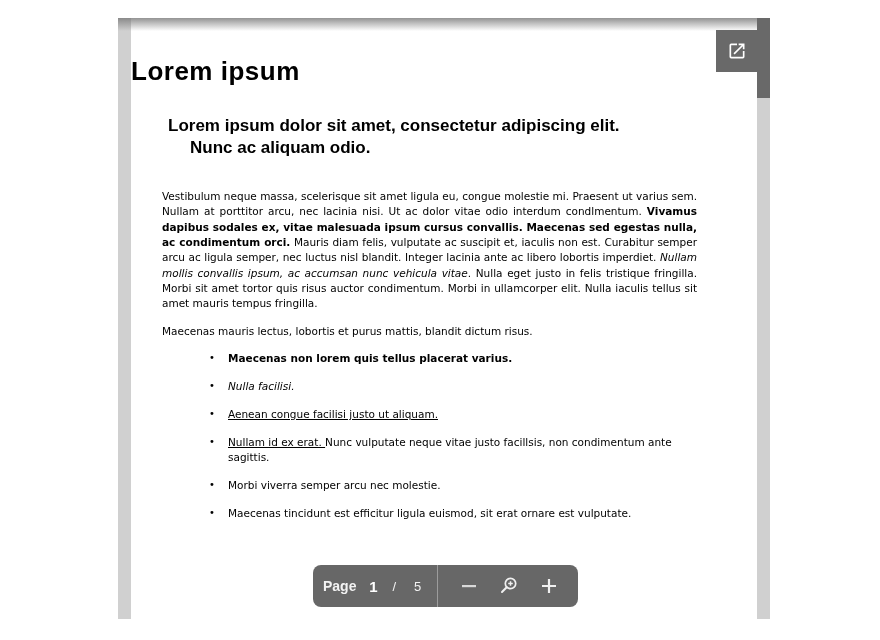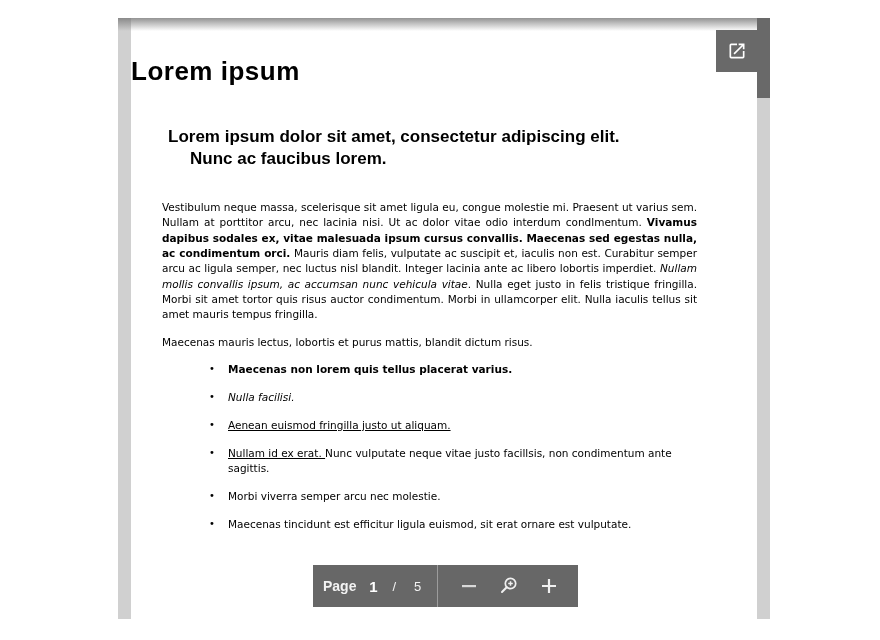--- a/index.html
+++ b/index.html
@@ -12,21 +12,21 @@
   .page{position:absolute;left:13px;top:0;width:626px;height:601px;
         background:#fff;overflow:hidden;}
   .top-shade{position:absolute;left:0;top:0;width:639px;height:13px;
              background:linear-gradient(180deg,rgba(120,120,120,0.8),rgba(255,255,255,0));
              pointer-events:none;}
 
   
   .doc-title{margin:0;padding-top:40px;text-align:left;
              font-family:"Liberation Sans",sans-serif;font-weight:bold;
              font-size:26px;line-height:27px;letter-spacing:.5px;}
-  .doc-heading{margin:41px 37px 0 37px;font-family:"Liberation Sans",sans-serif;
+  .doc-heading{margin:30px 37px 0 37px;font-family:"Liberation Sans",sans-serif;
                font-weight:bold;font-size:17px;line-height:22px;}
   .h-line2{padding-left:22px;}
   .body-text{margin:0 60px 12px 31px;font-size:10.5px;line-height:15.33px;
              text-align:justify;}
   .p1{margin-top:30px;}
   .seg-bold{font-weight:bold;}
   .seg-italic{font-style:italic;}
   .seg-underline{text-decoration:underline;}
   ul.bullets{list-style:none;margin:0 60px 0 59px;padding:0;
              font-size:10.5px;line-height:15.33px;}
@@ -38,21 +38,21 @@
   .open-btn{position:absolute;top:12px;right:13px;width:41px;height:42px;
             background:#696969;border:none;padding:0;cursor:pointer;
             display:flex;align-items:center;justify-content:center;}
 
   
   .scrollbar{position:absolute;right:0;top:0;width:13px;height:601px;background:#d0d0d0;}
   .scroll-thumb{position:absolute;left:0;top:0;width:13px;height:80px;background:#696969;}
 
   
   .toolbar{position:absolute;left:195px;top:547px;width:265px;height:42px;
-           background:rgba(60,60,60,0.78);border-radius:0;
+           background:rgba(60,60,60,0.78);border-radius:8px;
            display:flex;align-items:center;color:#f2f2f2;
            font-family:"Liberation Sans",sans-serif;}
   .tb-label{margin-left:10px;font-size:14px;font-weight:bold;}
   .tb-page-input{width:26px;margin-left:4px;background:transparent;border:none;
                  color:#fff;font-weight:bold;font-size:15px;text-align:center;
                  font-family:inherit;padding:0;outline:none;}
   .tb-sep{margin-left:6px;font-size:13px;}
   .tb-total{margin-left:18px;font-size:13px;}
   .tb-divider{margin-left:16px;width:1px;height:42px;background:rgba(255,255,255,0.35);}
   .tb-btn{width:40px;height:42px;background:transparent;border:none;padding:0;
@@ -64,31 +64,31 @@
 
 <div class="canvas">
 
   <div class="viewer">
 
     <div class="page">
       <h1 class="doc-title">Lorem ipsum</h1>
 
       <h2 class="doc-heading">
         <div>Lorem ipsum dolor sit amet, consectetur adipiscing elit.</div>
-        <div class="h-line2">Nunc ac faucibus lorem.</div>
+        <div class="h-line2">Nunc ac aliquam odio.</div>
       </h2>
 
       <p class="body-text p1" id="para1"><span>Vestibulum neque massa, scelerisque sit amet ligula eu, congue molestie mi. Praesent ut varius sem. Nullam at porttitor arcu, nec lacinia nisi. Ut ac dolor vitae odio interdum condlmentum. </span><span class="seg-bold">Vivamus dapibus sodales ex, vitae malesuada ipsum cursus convallis. Maecenas sed egestas nulla, ac condimentum orci.</span><span> Mauris diam felis, vulputate ac suscipit et, iaculis non est. Curabitur semper arcu ac ligula semper, nec luctus nisl blandit. Integer lacinia ante ac libero lobortis imperdiet. </span><span class="seg-italic">Nullam mollis convallis ipsum, ac accumsan nunc vehicula vitae</span><span>. Nulla eget justo in felis tristique fringilla. Morbi sit amet tortor quis risus auctor condimentum. Morbi in ullamcorper elit. Nulla iaculis tellus sit amet mauris tempus fringilla.</span></p>
 
       <p class="body-text">Maecenas mauris lectus, lobortis et purus mattis, blandit dictum risus.</p>
 
       <ul class="bullets" id="bullets">
           <li><span class="marker">•</span><span class="seg-bold">Maecenas non lorem quis tellus placerat varius.</span></li>
           <li><span class="marker">•</span><span class="seg-italic">Nulla facilisi.</span></li>
-          <li><span class="marker">•</span><span class="seg-underline">Aenean euismod fringilla justo ut aliquam. </span></li>
+          <li><span class="marker">•</span><span class="seg-underline">Aenean congue facilisi justo ut aliquam. </span></li>
           <li><span class="marker">•</span><span class="seg-underline">Nullam id ex erat. </span><span>Nunc vulputate neque vitae justo facillsis, non condimentum ante sagittis.</span></li>
           <li><span class="marker">•</span><span>Morbi viverra semper arcu nec molestie.</span></li>
           <li><span class="marker">•</span><span>Maecenas tincidunt est efficitur ligula euismod, sit erat ornare est vulputate.</span></li>
         </ul>
 
       <div class="clipped">12.</div>
     </div>
 
     <div class="top-shade"></div>
 

